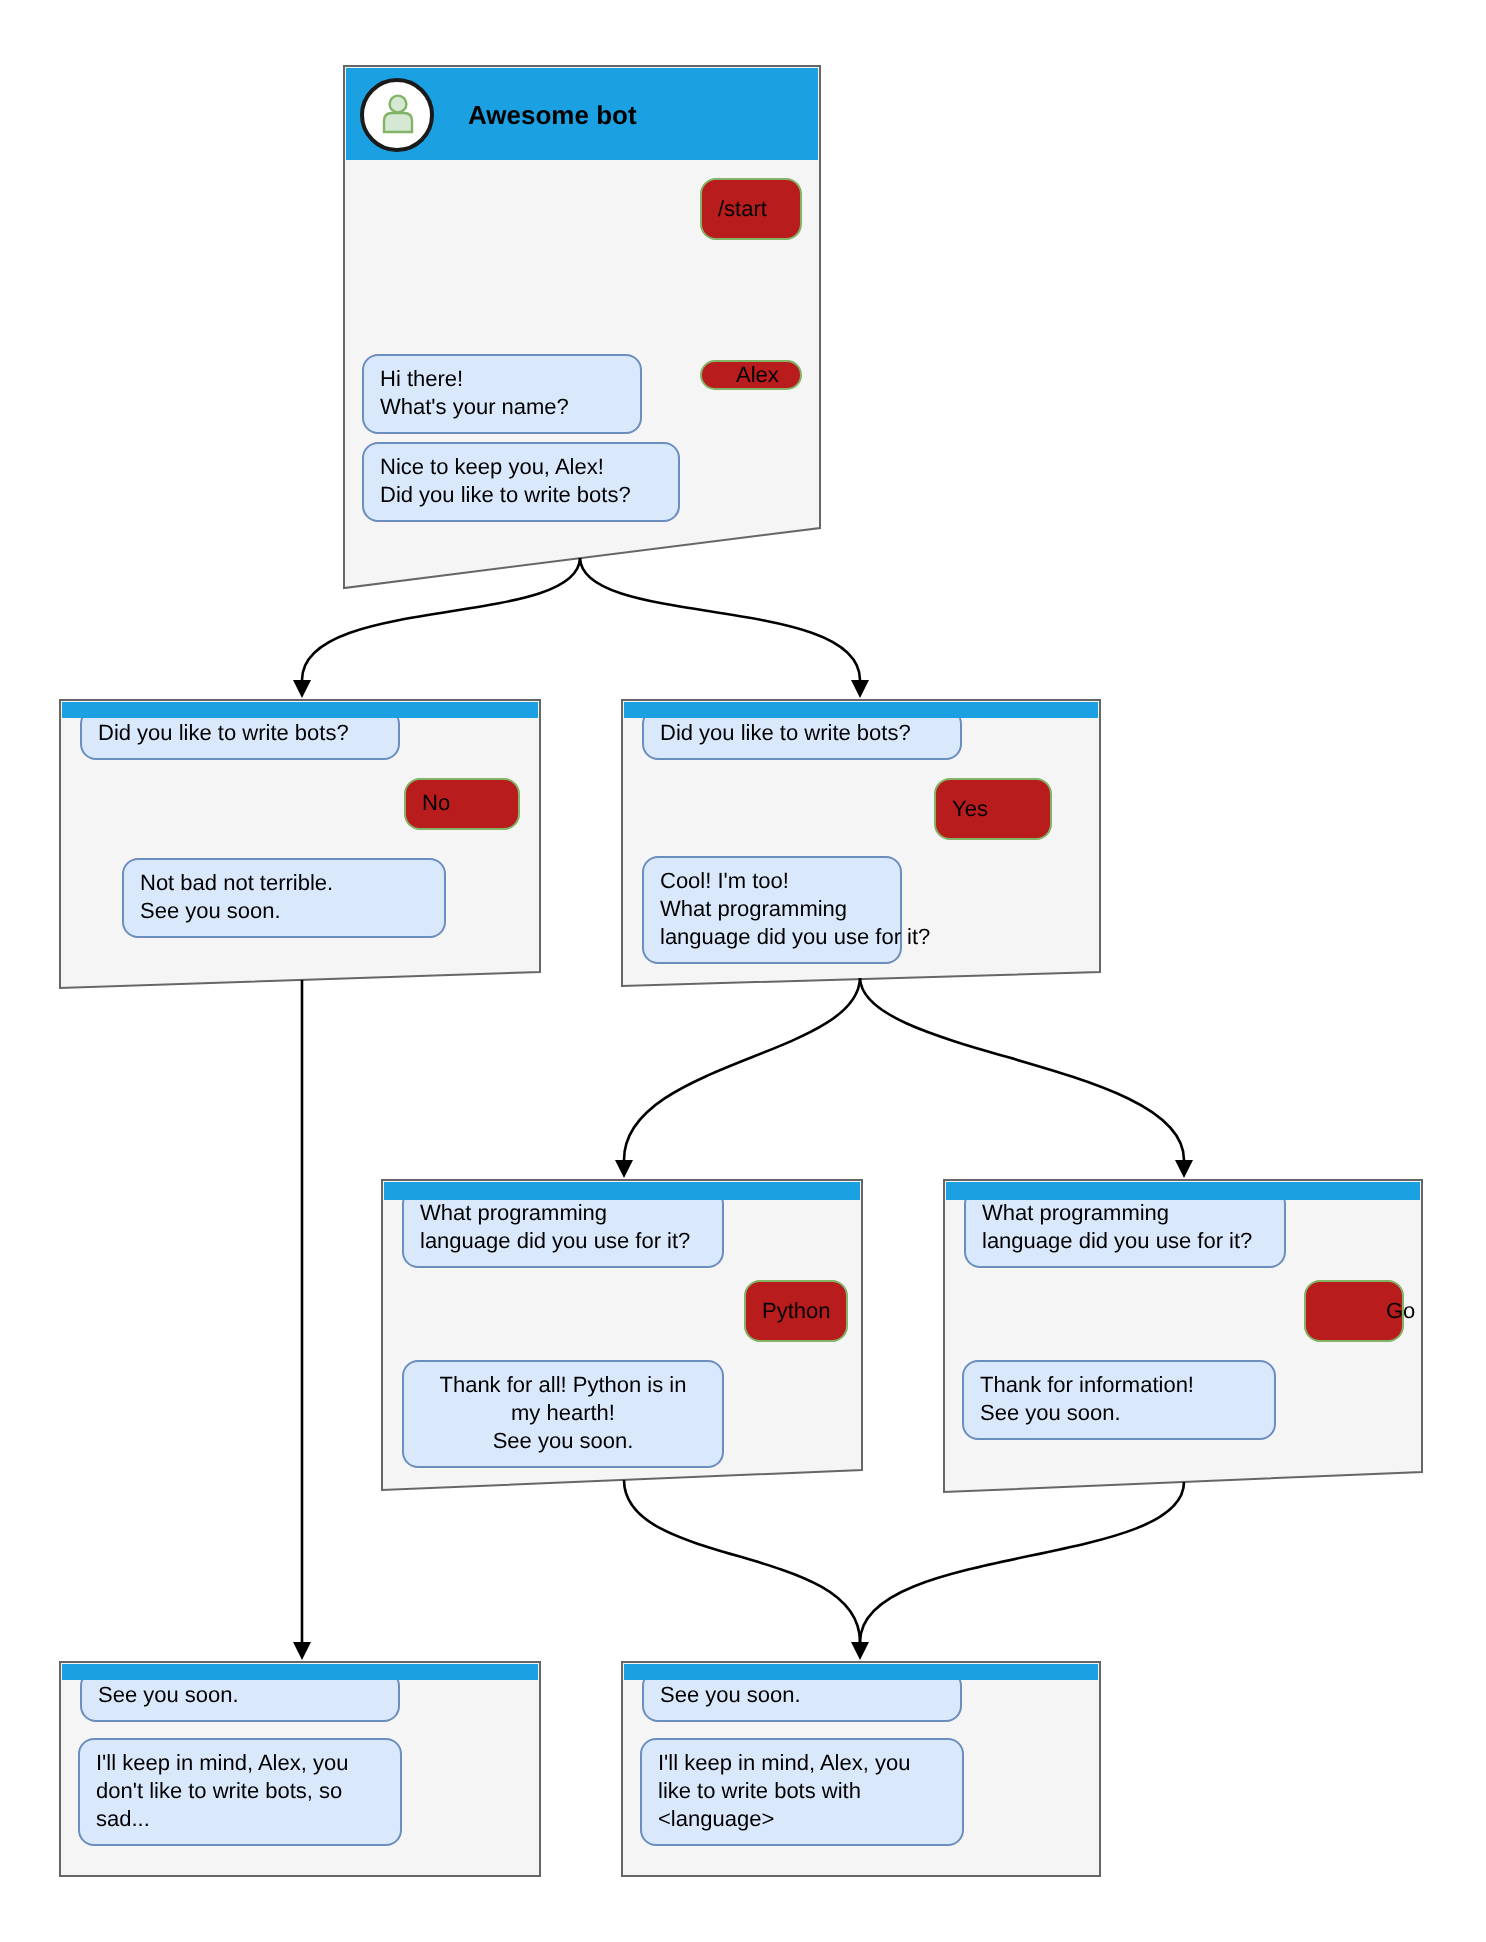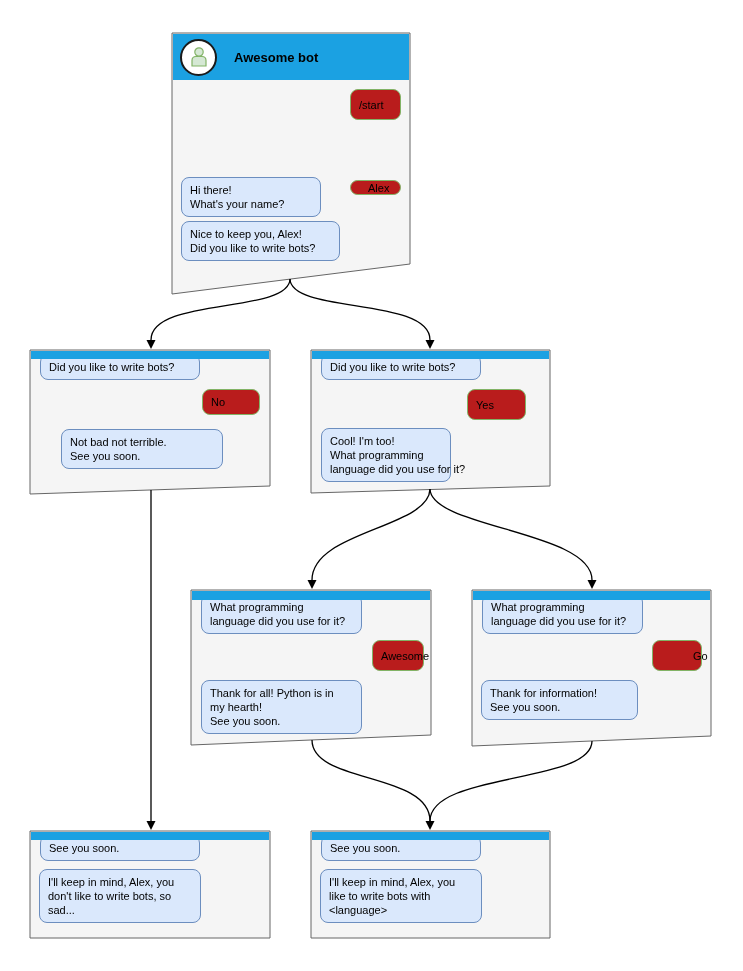--- a/index.html
+++ b/index.html
@@ -98,22 +98,22 @@
     <div class="bubble user" style="left:156px; top:39px; width:59px; height:31px;">Yes</div>
     <div class="bubble bot" style="left:10px; top:78px; width:130px;">Cool! I'm too!
 What programming
 language did you use for it?</div>
   </div>
 
   <div class="node" style="left:191px; top:590px; width:240px; height:155px;">
     <div class="bar thick" style="width:238px;"></div>
     <div class="bubble bot" style="left:10px; top:4px; width:161px;">What programming
 language did you use for it?</div>
-    <div class="bubble user" style="left:181px; top:50px; width:52px; height:31px;">Awesome</div>
-    <div class="bubble bot" style="left:10px; top:90px; width:161px;">Thank for all! Python is in
+    <div class="bubble user" style="left:181px; top:50px; width:52px; height:31px;">Python</div>
+    <div class="bubble bot" style="left:10px; top:90px; width:161px;text-align:center;">Thank for all! Python is in
 my hearth!
 See you soon.</div>
   </div>
 
   <div class="node" style="left:472px; top:590px; width:239px; height:156px;">
     <div class="bar thick" style="width:237px;"></div>
     <div class="bubble bot" style="left:10px; top:4px; width:161px;">What programming
 language did you use for it?</div>
     <div class="bubble user" style="left:180px; top:50px; width:50px; height:31px;padding-left:40px;">Go</div>
     <div class="bubble bot" style="left:9px; top:90px; width:157px;">Thank for information!

